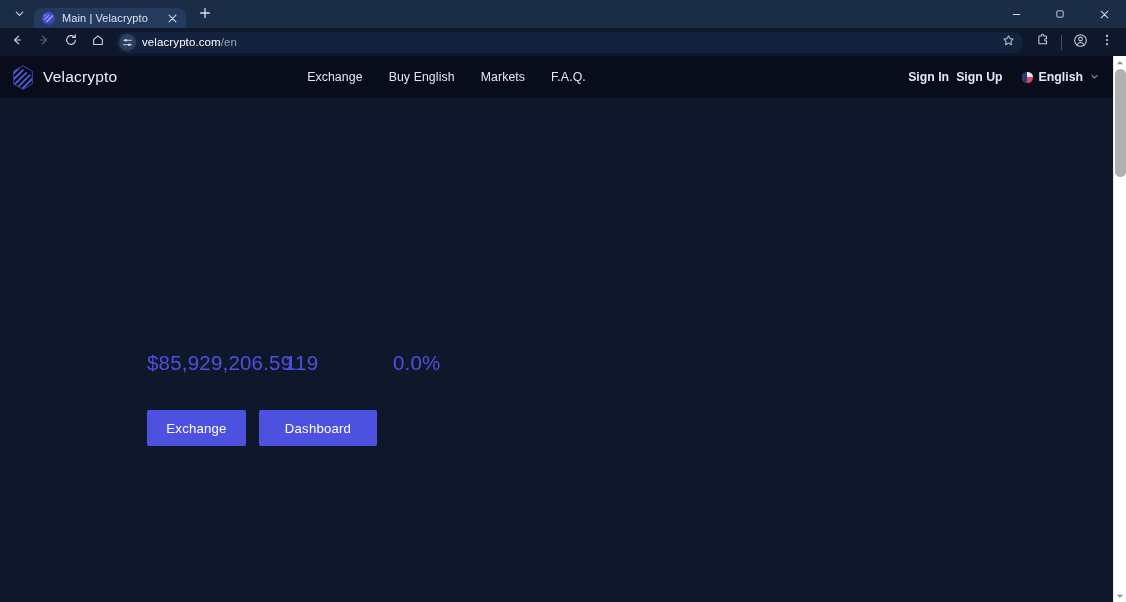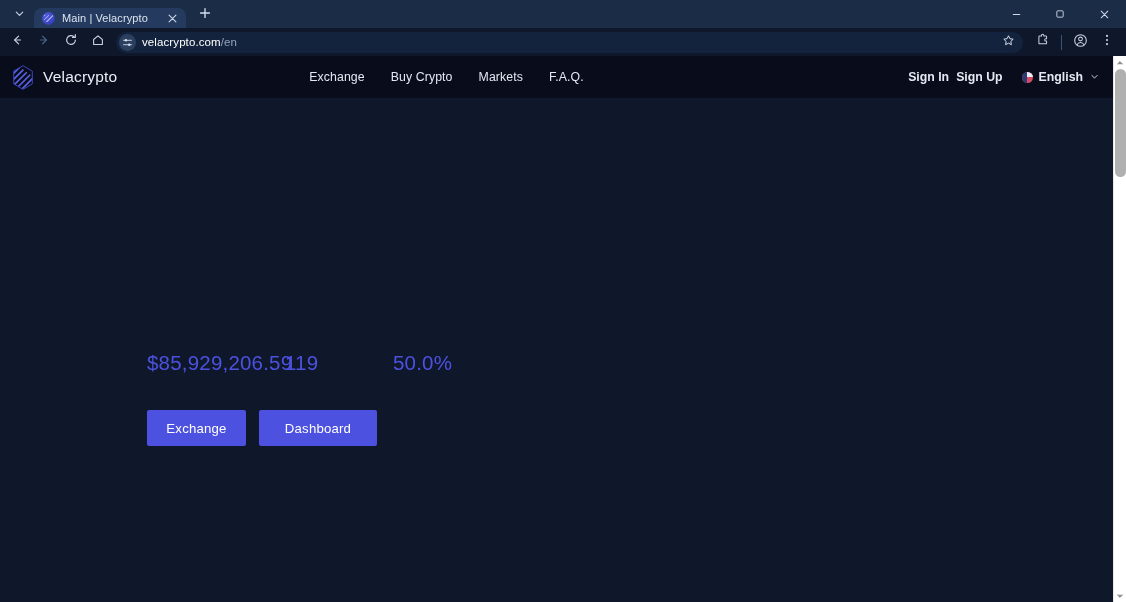--- a/index.html
+++ b/index.html
@@ -458,21 +458,21 @@
                 </g>
               </g>
               <path d="M11 .7l9.3 5.4v12.8L11 24.3 1.7 18.9V6.1z" fill="none" stroke="#3c44b8" stroke-width="1"></path>
             </svg>
           </span>
           <span class="brand-name">Velacrypto</span>
         </div>
 
         <nav class="main-nav">
           <a class="nav-link">Exchange</a>
-          <a class="nav-link">Buy Crypto</a>
+          <a class="nav-link">Buy English</a>
           <a class="nav-link">Markets</a>
           <a class="nav-link">F.A.Q.</a>
         </nav>
 
         <div class="header-right">
           <a class="auth-link">Sign In</a>
           <a class="auth-link">Sign Up</a>
           <div class="lang">
             <span class="flag-icon"></span>
             <span>English</span>
@@ -482,21 +482,21 @@
                 </svg>
             </span>
           </div>
         </div>
       </header>
 
       <section class="hero">
         <div class="stats">
           <div class="stat stat-1">$85,929,206.59</div>
           <div class="stat stat-2">119</div>
-          <div class="stat stat-3">50.0%</div>
+          <div class="stat stat-3">0.0%</div>
         </div>
 
         <div class="cta-row">
           <button class="cta cta-exchange">Exchange</button>
           <button class="cta cta-dashboard">Dashboard</button>
         </div>
       </section>
 
     </div>
 

